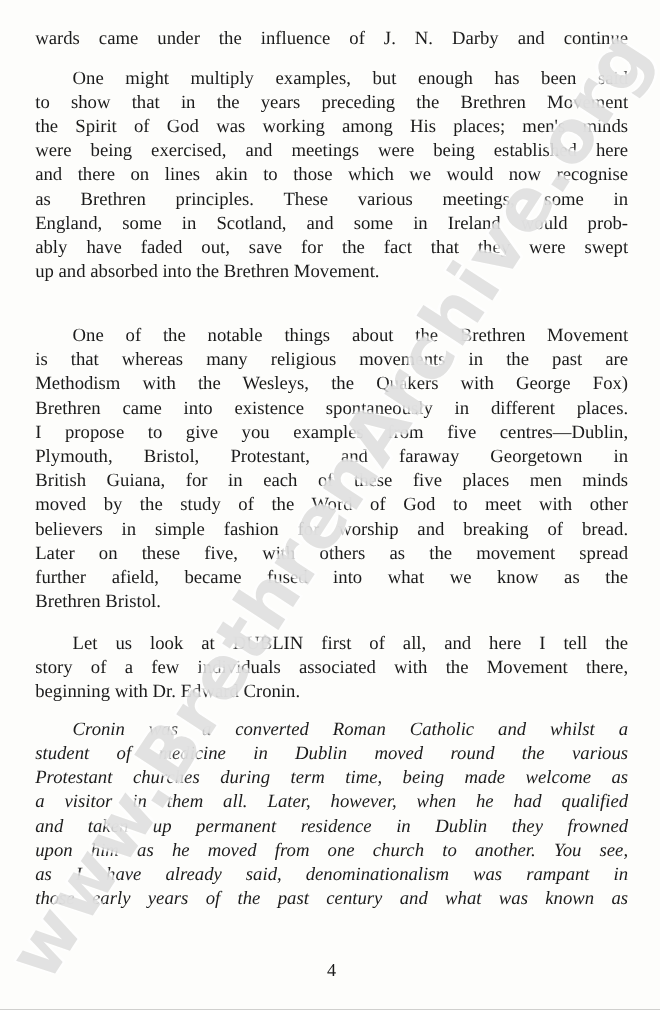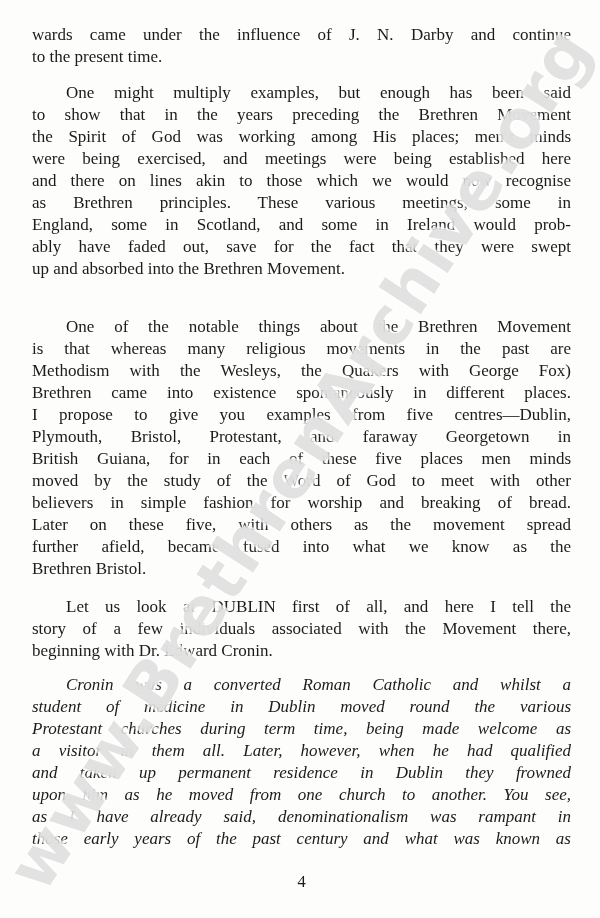--- a/index.html
+++ b/index.html
@@ -64,21 +64,20 @@
 </style>
 </head>
 <body>
 
 <div class="page">
 
   <main class="text-block">
 
     <p class="para">
       <span class="line" style="display:block">wards came under the influence of J. N. Darby and continue</span>
-      <span class="line no-stretch" style="display:block">to the present time.</span>
     </p>
 
     <p class="para">
       <span class="line indent" style="display:block">One might multiply examples, but enough has been said</span>
       <span class="line" style="display:block">to show that in the years preceding the Brethren Movement</span>
       <span class="line" style="display:block">the Spirit of God was working among His places; men's minds</span>
       <span class="line" style="display:block">were being exercised, and meetings were being established here</span>
       <span class="line" style="display:block">and there on lines akin to those which we would now recognise</span>
       <span class="line" style="display:block">as Brethren principles. These various meetings, some in</span>
       <span class="line" style="display:block">England, some in Scotland, and some in Ireland would prob-</span>

